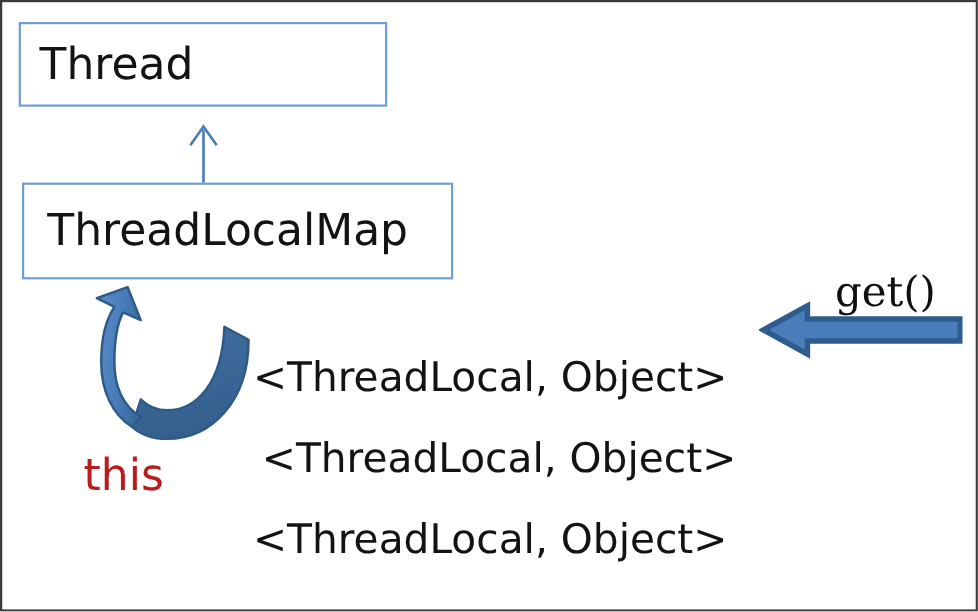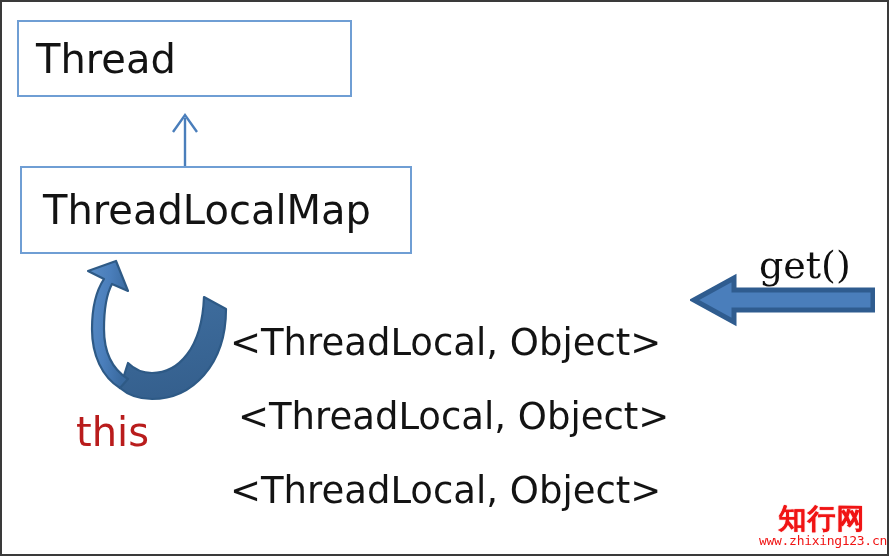--- a/index.html
+++ b/index.html
@@ -219,18 +219,14 @@
   <div class="entry" id="entry-2">&lt;ThreadLocal, Object&gt;</div>
   <div class="entry" id="entry-ellipsis">… …</div>
 
   <div id="get-label">get()</div>
   <div id="get-arrow">
     <svg width="185" height="56" viewBox="0 0 185 56" xmlns="http://www.w3.org/2000/svg">
       <polygon points="4,28 44,6 44,18 183,18 183,38 44,38 44,50" fill="#4a7ebb" stroke="#2f5c8f" stroke-width="5" stroke-linejoin="miter"></polygon>
     </svg>
   </div>
 
-  <div id="watermark">
-    <span class="wm-cn">知行网</span>
-    <span class="wm-url">www.zhixing123.cn</span>
-  </div>
 
 </div>
 
 </body></html>

